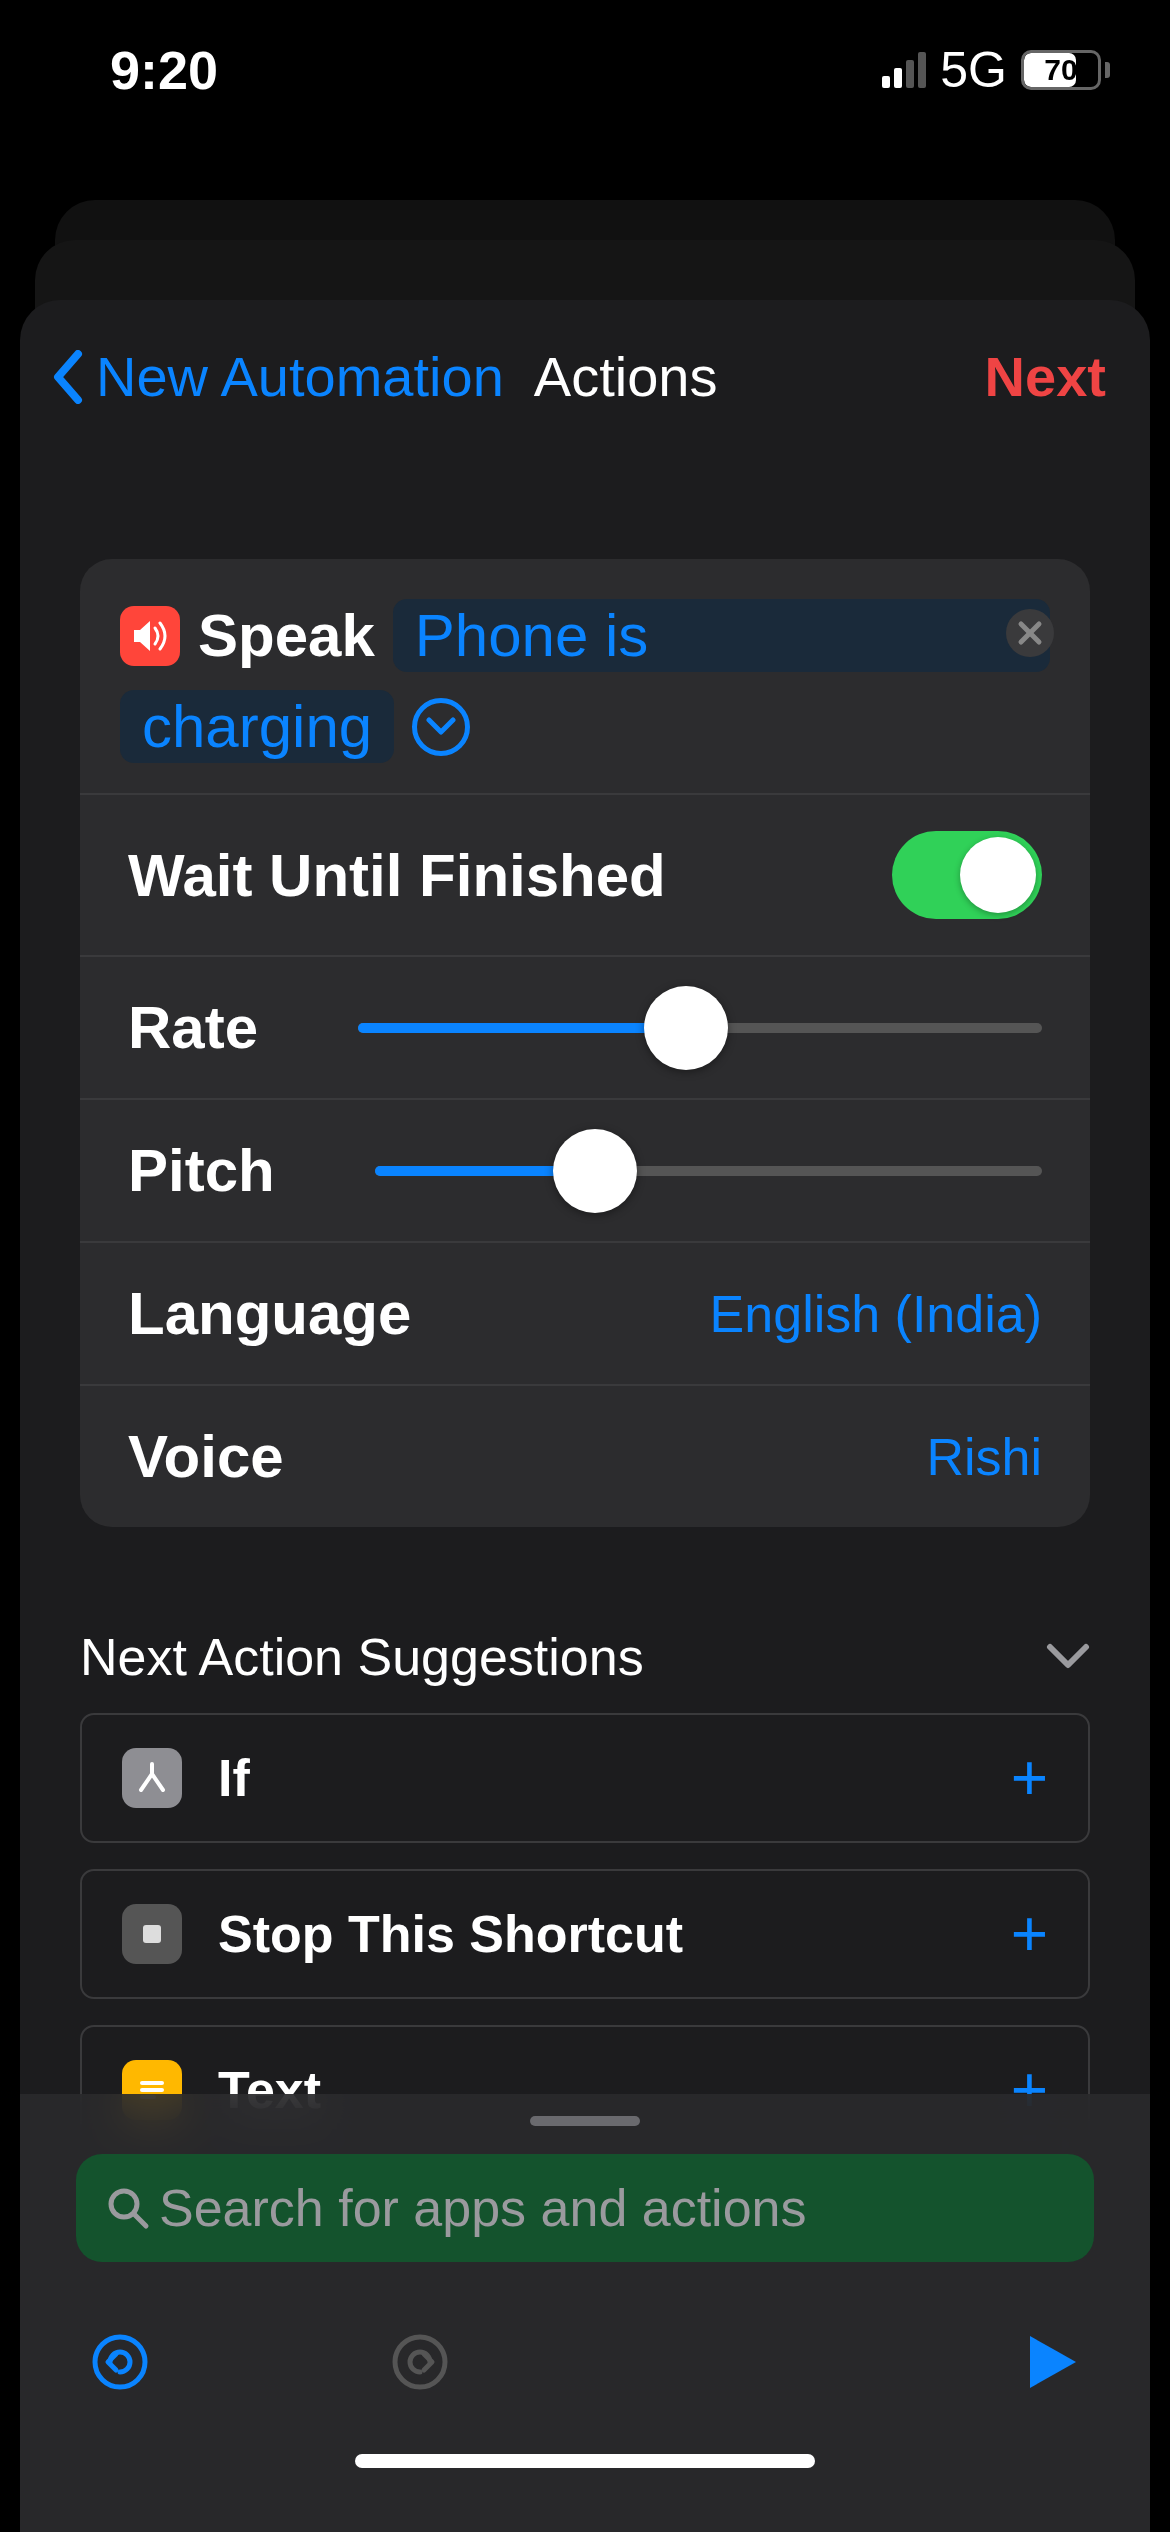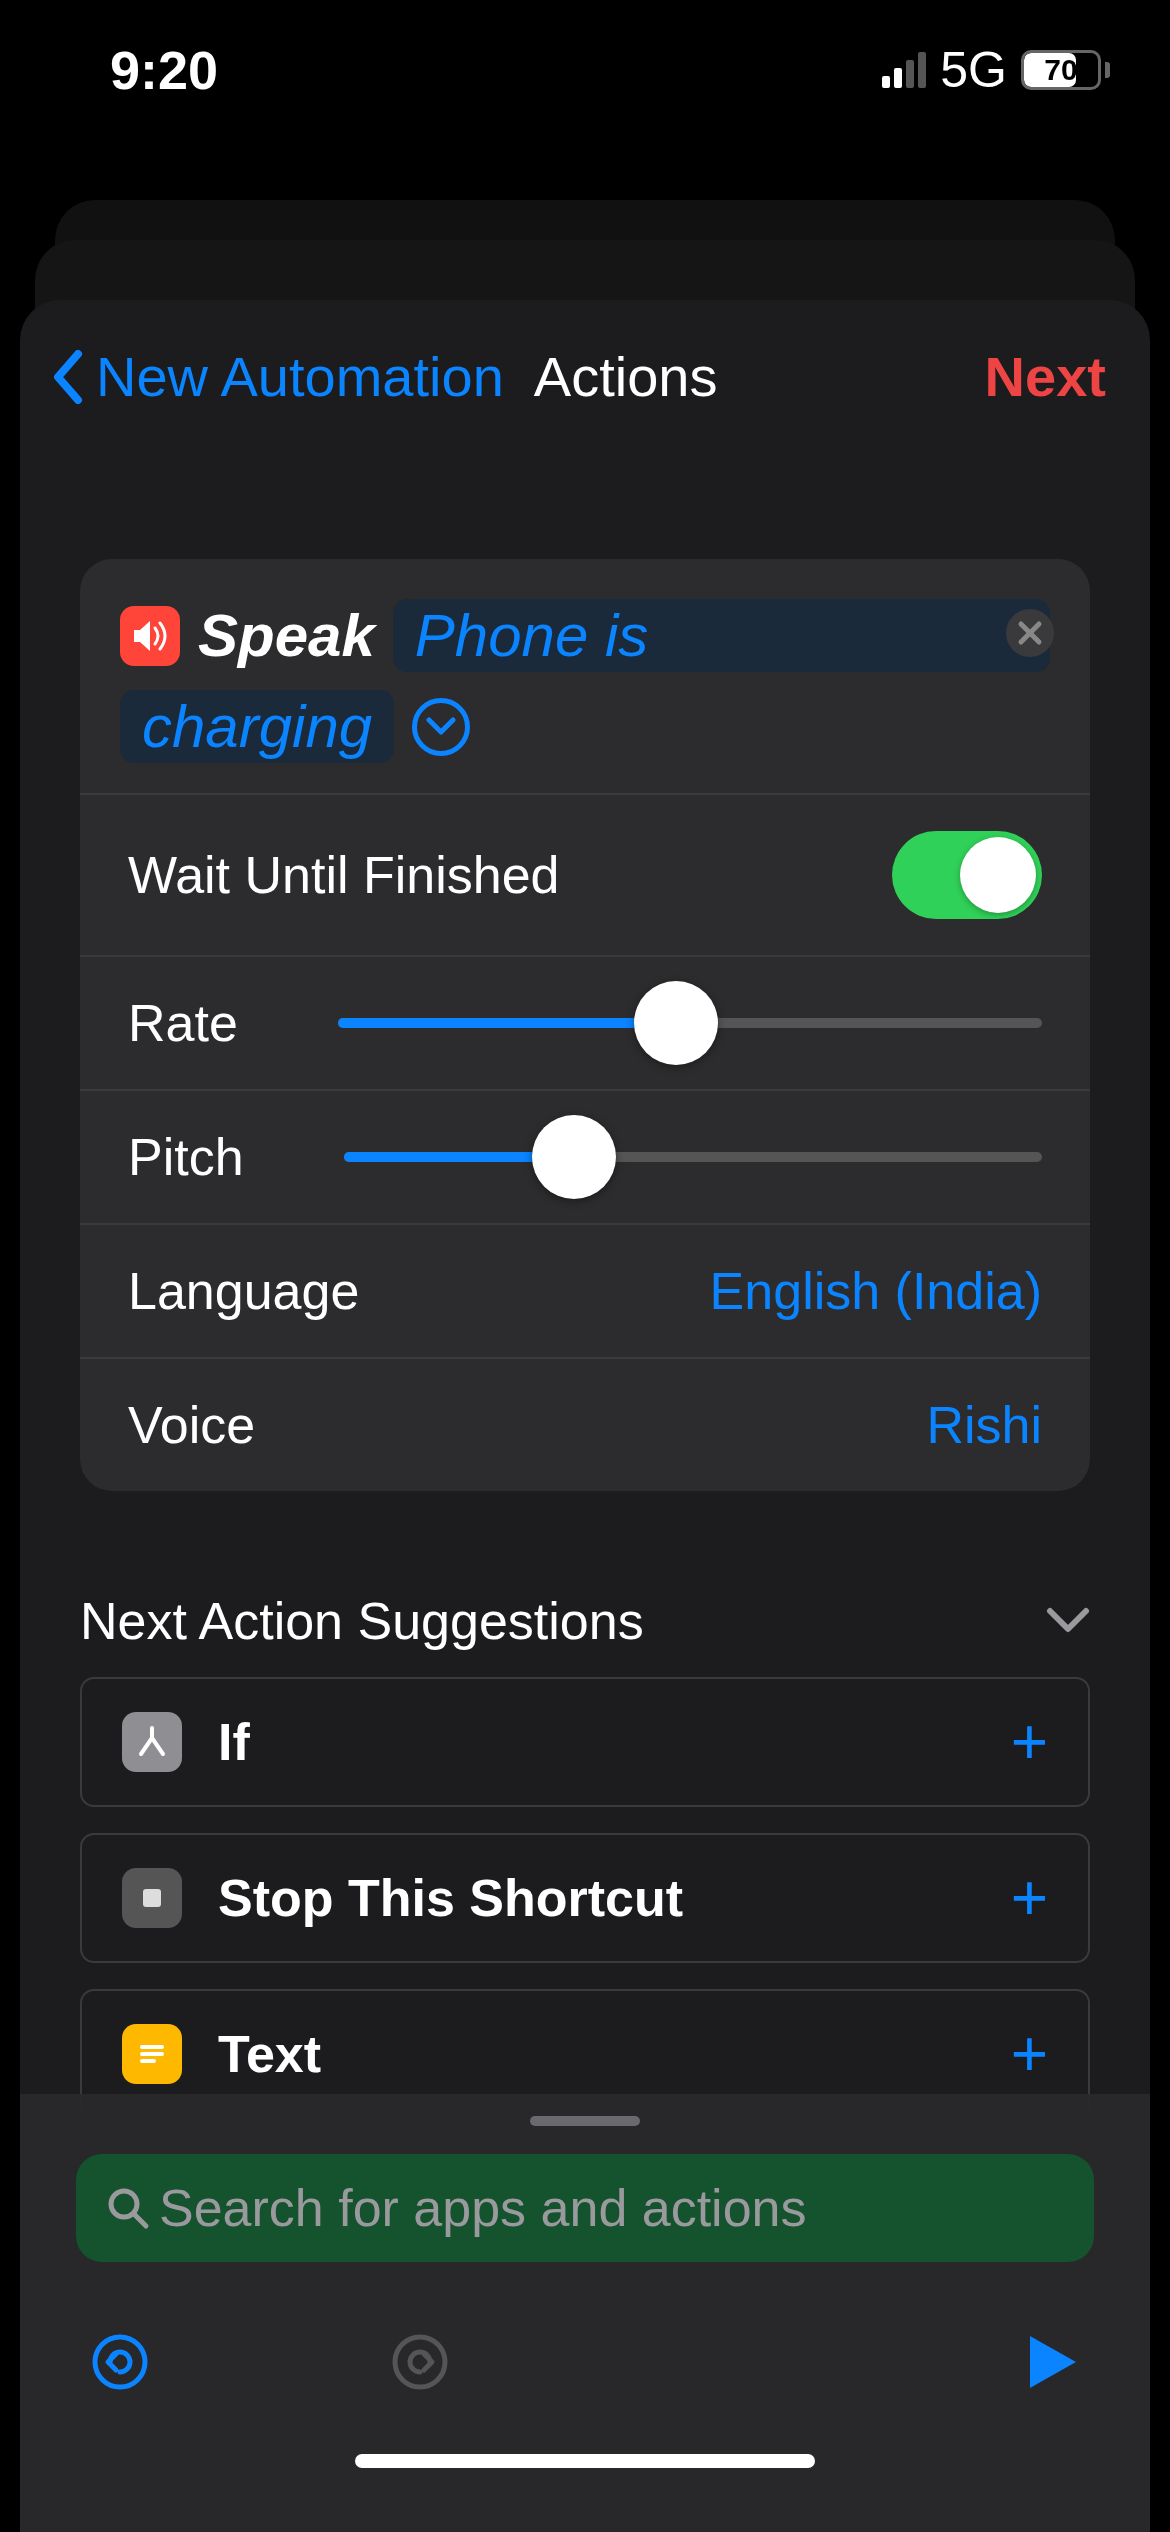--- a/index.html
+++ b/index.html
@@ -85,21 +85,20 @@
     border-radius: 32px;
     overflow: hidden;
   }
   .card-header {
     padding: 40px 40px 30px 40px;
     display: flex;
     flex-wrap: wrap;
     align-items: center;
     gap: 18px;
     position: relative;
-    font-style: italic;
   }
   .speak-icon {
     width: 60px; height: 60px; background: #ff453a; border-radius: 14px;
     display: flex; align-items: center; justify-content: center;
     flex-shrink: 0;
   }
   .action-title { font-size: 60px; font-weight: 600; }
   .token {
     background: #1a2a3a;
     color: #0a84ff;
@@ -121,21 +120,21 @@
     display: flex; align-items: center; justify-content: center;
   }
 
   .row {
     border-top: 2px solid #3a3a3c;
     padding: 36px 48px;
     display: flex;
     align-items: center;
     justify-content: space-between;
   }
-  .row-label { font-size: 52px; }
+  .row-label { font-size: 60px; font-weight: bold; }
   .row-value { font-size: 52px; color: #0a84ff; }
 
   
   .toggle {
     width: 150px; height: 88px; background: #30d158; border-radius: 44px;
     position: relative;
   }
   .toggle-knob {
     position: absolute; right: 6px; top: 6px;
     width: 76px; height: 76px; background: #fff; border-radius: 50%;

